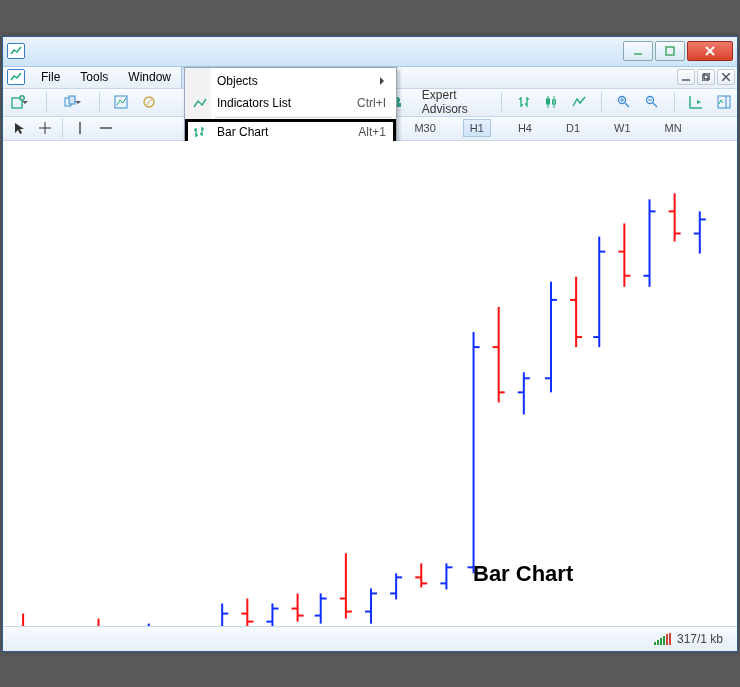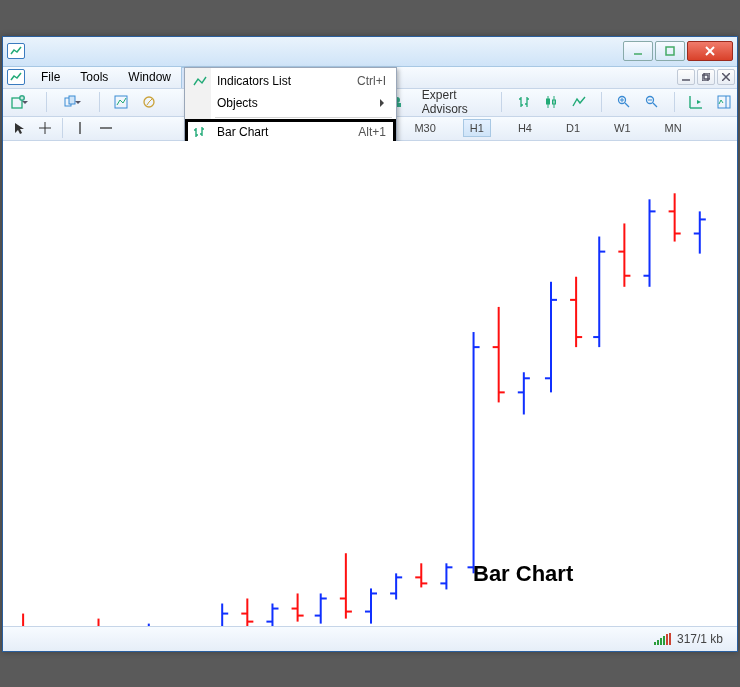--- a/index.html
+++ b/index.html
@@ -111,31 +111,31 @@
       <div class="mdi-btn">
           <svg viewBox="0 0 8 8">
             <line x1="0" y1="0" x2="8" y2="8"></line>
             <line x1="8" y1="0" x2="0" y2="8"></line>
           </svg>
         </div>
     </div>
 
     <div class="dropdown">
       <div class="dd-item">
+        <span>Objects</span>
+        <span class="sub-arrow"></span>
+      </div>
+      <div class="dd-item">
         <span class="icon">
             <svg width="14" height="12">
               <polyline points="1,10 5,4 9,8 13,2" stroke="#2a7" fill="none" stroke-width="1.4"></polyline>
             </svg>
           </span>
         <span>Indicators List</span>
         <span class="shortcut">Ctrl+I</span>
-      </div>
-      <div class="dd-item">
-        <span>Objects</span>
-        <span class="sub-arrow"></span>
       </div>
       <div class="dd-sep"></div>
       <div class="dd-item highlight">
         <span class="icon">
             <svg width="14" height="12">
               <g stroke="#2a7" stroke-width="1.4">
                 <line x1="3" y1="2" x2="3" y2="11"></line>
                 <line x1="1" y1="4" x2="3" y2="4"></line>
                 <line x1="3" y1="9" x2="5" y2="9"></line>
                 <line x1="9" y1="1" x2="9" y2="10"></line>

